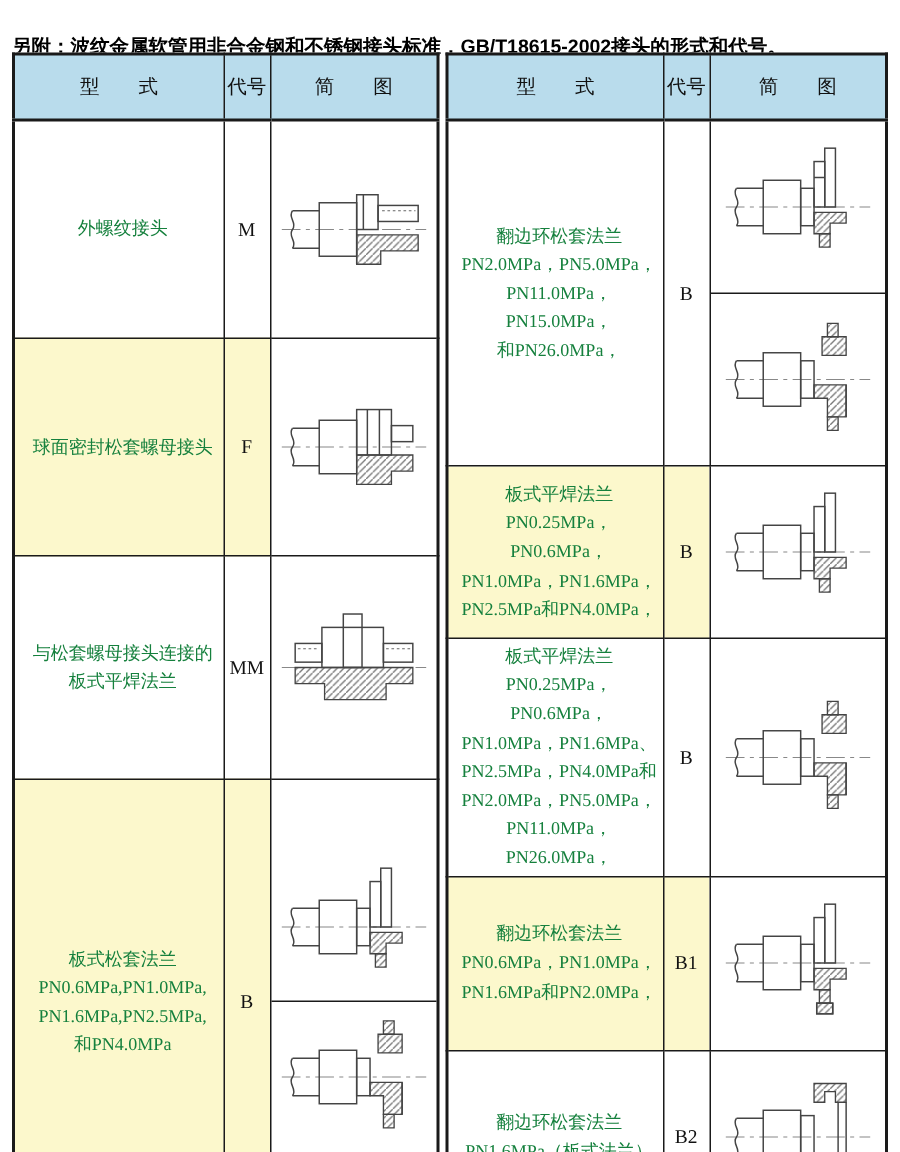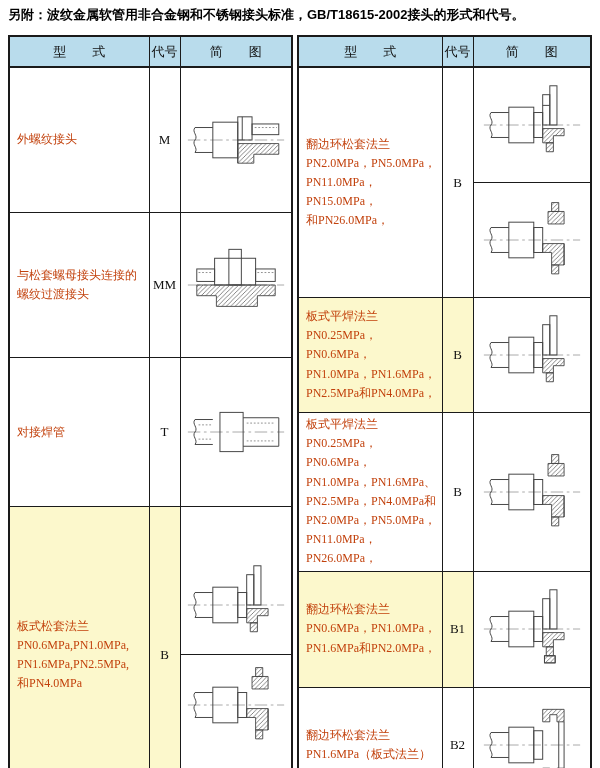--- a/index.html
+++ b/index.html
@@ -1,45 +1,45 @@
 <!DOCTYPE html>
 <html style="--hdr: #b9dcec; --hl: #fcf8cc;"><head>
 <meta charset="utf-8">
 <style>
   html,body{margin:0;padding:0}
   body{width:600px;height:768px;background:#ffffff;position:relative;
        font-family:"Liberation Sans",sans-serif;overflow:hidden}
-  .title{position:absolute;left:8px;top:6px;width:584px;
+  .title{position:absolute;left:8px;top:22px;width:584px;
          font:bold 13px/1.45 "Liberation Sans",sans-serif;color:#000}
   .tables{position:absolute;left:8px;top:35px;display:flex;gap:4px}
   table{border-collapse:collapse;table-layout:fixed;background:#fff}
   .jt{border:2px solid #1a1a1a}
   #ltable{width:285px}
   #rtable{width:295px}
   th,td{border:1px solid #1a1a1a;box-sizing:border-box}
-  thead tr{height:31px}
+  thead tr{height:44px}
   thead th{background:var(--hdr,#b9dcec);font:13px "Liberation Serif",serif;
            font-weight:normal;color:#111;border-bottom:2px solid #1a1a1a}
   
   #ltable tbody tr:nth-child(1){height:98px}
   #ltable tbody tr:nth-child(2){height:98px}
   #ltable tbody tr:nth-child(3){height:100px}
   #ltable tbody tr:nth-child(4){height:103px}
   #ltable tbody tr:nth-child(5){height:98px}
   #ltable tbody tr:nth-child(6){height:201px}
   #rtable tbody tr:nth-child(1){height:230px}
   #rtable tbody tr:nth-child(2){height:115px}
   #rtable tbody tr:nth-child(3){height:119px}
   #rtable tbody tr:nth-child(4){height:116px}
   #rtable tbody tr:nth-child(5){height:117px}
   
   #ltable .c-type{width:140px}#ltable .c-code{width:31px}#ltable .c-diag{width:112px}
   #rtable .c-type{width:144px}#rtable .c-code{width:31px}#rtable .c-diag{width:118px}
-  .type{vertical-align:middle;padding:2px 2px 2px 7px;text-align:left;
-        font:12px/1.6 "Liberation Serif",serif;color:#c2410c;white-space:pre-line}
+  .type{vertical-align:middle;padding:2px 2px 2px 7px;text-align:center;
+        font:12px/1.6 "Liberation Serif",serif;color:#15803d;white-space:pre-line}
   .code{vertical-align:middle;text-align:center;
         font:13px "Liberation Serif",serif;color:#111}
   tr.hl .type, tr.hl .code{background:var(--hl,#fcf8cc)}
   .diag{background:#fff;padding:0;text-align:center;vertical-align:middle}
   .dwrap{text-align:center}
   .dsvg{width:102px;height:82px;vertical-align:middle}
   .dhalf{height:99px;display:flex;align-items:center;justify-content:center}
   .dhalf.h114{height:114px}
   .dhalf.sep{border-top:1px solid #1a1a1a}
 </style>
@@ -85,54 +85,52 @@
                   <rect x="30" y="26" width="28" height="40" fill="none" stroke="#444444" stroke-width="1.1"></rect>
                   <rect x="58" y="20" width="16" height="26" fill="none" stroke="#444444" stroke-width="1.1"></rect>
                   <line x1="63" y1="20" x2="63" y2="46" stroke="#444444" stroke-width="1.1"></line>
                   <rect x="74" y="28" width="30" height="12" fill="none" stroke="#444444" stroke-width="1.1"></rect>
                   <line x1="77" y1="32" x2="102" y2="32" stroke="#666" stroke-width="0.8" stroke-dasharray="2 2"></line>
                   <line x1="58" y1="46" x2="58" y2="72" stroke="#444444" stroke-width="1.1"></line>
                   <polygon points="58,50 104,50 104,62 76,62 76,72 58,72" fill="url(#hatch)" stroke="#444444" stroke-width="1"></polygon>
                 </svg></div>
             </td>
         </tr>
+        <tr class="hl">
+          <td class="type">球面密封松套螺母接头</td>
+          <td class="code">F</td>
+          <td class="diag">
+            <div class="dwrap"><svg viewBox="0 0 112 92" class="dsvg">
+                  <line x1="2" y1="46" x2="110" y2="46" stroke="#888" stroke-width="0.8" stroke-dasharray="14 4 3 4"></line>
+                  <path d="M10,32 C6,37 14,41 10,46 C6,51 14,55 10,60" fill="none" stroke="#444444" stroke-width="1.1"></path>
+                  <line x1="10" y1="32" x2="30" y2="32" stroke="#444444" stroke-width="1.1"></line>
+                  <line x1="10" y1="60" x2="30" y2="60" stroke="#444444" stroke-width="1.1"></line>
+                  <rect x="30" y="26" width="28" height="40" fill="none" stroke="#444444" stroke-width="1.1"></rect>
+                  <rect x="58" y="18" width="26" height="34" fill="none" stroke="#444444" stroke-width="1.1"></rect>
+                  <line x1="66" y1="18" x2="66" y2="52" stroke="#444444" stroke-width="1.1"></line>
+                  <line x1="75" y1="18" x2="75" y2="52" stroke="#444444" stroke-width="1.1"></line>
+                  <rect x="84" y="30" width="16" height="12" fill="none" stroke="#444444" stroke-width="1.1"></rect>
+                  <polygon points="58,52 100,52 100,64 84,64 84,74 58,74" fill="url(#hatch)" stroke="#444444" stroke-width="1"></polygon>
+                </svg></div>
+            </td>
+        </tr>
         <tr>
           <td class="type">与松套螺母接头连接的
-螺纹过渡接头</td>
+板式平焊法兰</td>
           <td class="code">MM</td>
           <td class="diag">
             <div class="dwrap"><svg viewBox="0 0 112 92" class="dsvg">
                   <line x1="2" y1="46" x2="110" y2="46" stroke="#888" stroke-width="0.8" stroke-dasharray="14 4 3 4"></line>
                   <rect x="12" y="28" width="20" height="14" fill="none" stroke="#444444" stroke-width="1.1"></rect>
                   <line x1="14" y1="32" x2="30" y2="32" stroke="#666" stroke-width="0.8" stroke-dasharray="2 2"></line>
                   <rect x="32" y="16" width="46" height="30" fill="none" stroke="#444444" stroke-width="1.1"></rect>
                   <rect x="48" y="6" width="14" height="40" fill="none" stroke="#444444" stroke-width="1.1"></rect>
                   <rect x="78" y="28" width="22" height="14" fill="none" stroke="#444444" stroke-width="1.1"></rect>
                   <line x1="80" y1="32" x2="98" y2="32" stroke="#666" stroke-width="0.8" stroke-dasharray="2 2"></line>
                   <polygon points="12,46 100,46 100,58 80,58 80,70 34,70 34,58 12,58" fill="url(#hatch)" stroke="#444444" stroke-width="1"></polygon>
-                </svg></div>
-            </td>
-        </tr>
-        <tr>
-          <td class="type">对接焊管</td>
-          <td class="code">T</td>
-          <td class="diag">
-            <div class="dwrap"><svg viewBox="0 0 112 92" class="dsvg">
-                  <line x1="2" y1="46" x2="110" y2="46" stroke="#888" stroke-width="0.8" stroke-dasharray="14 4 3 4"></line>
-                  <path d="M10,32 C6,37 14,41 10,46 C6,51 14,55 10,60" fill="none" stroke="#444444" stroke-width="1.1"></path>
-                  <line x1="10" y1="32" x2="30" y2="32" stroke="#444444" stroke-width="1.1"></line>
-                  <line x1="10" y1="60" x2="30" y2="60" stroke="#444444" stroke-width="1.1"></line>
-                  <rect x="38" y="24" width="26" height="44" fill="none" stroke="#444444" stroke-width="1.1"></rect>
-                  <line x1="64" y1="30" x2="104" y2="30" stroke="#444444" stroke-width="1.1"></line>
-                  <line x1="64" y1="62" x2="104" y2="62" stroke="#444444" stroke-width="1.1"></line>
-                  <line x1="104" y1="30" x2="104" y2="62" stroke="#444444" stroke-width="1.1"></line>
-                  <line x1="14" y1="38" x2="30" y2="38" stroke="#666" stroke-width="0.8" stroke-dasharray="2 2"></line>
-                  <line x1="14" y1="54" x2="30" y2="54" stroke="#666" stroke-width="0.8" stroke-dasharray="2 2"></line>
-                  <line x1="68" y1="36" x2="100" y2="36" stroke="#666" stroke-width="0.8" stroke-dasharray="2 2"></line>
-                  <line x1="68" y1="56" x2="100" y2="56" stroke="#666" stroke-width="0.8" stroke-dasharray="2 2"></line>
                 </svg></div>
             </td>
         </tr>
         <tr class="hl">
           <td class="type">板式松套法兰
 PN0.6MPa,PN1.0MPa,
 PN1.6MPa,PN2.5MPa,
 和PN4.0MPa</td>
           <td class="code">B</td>
           <td class="diag">

